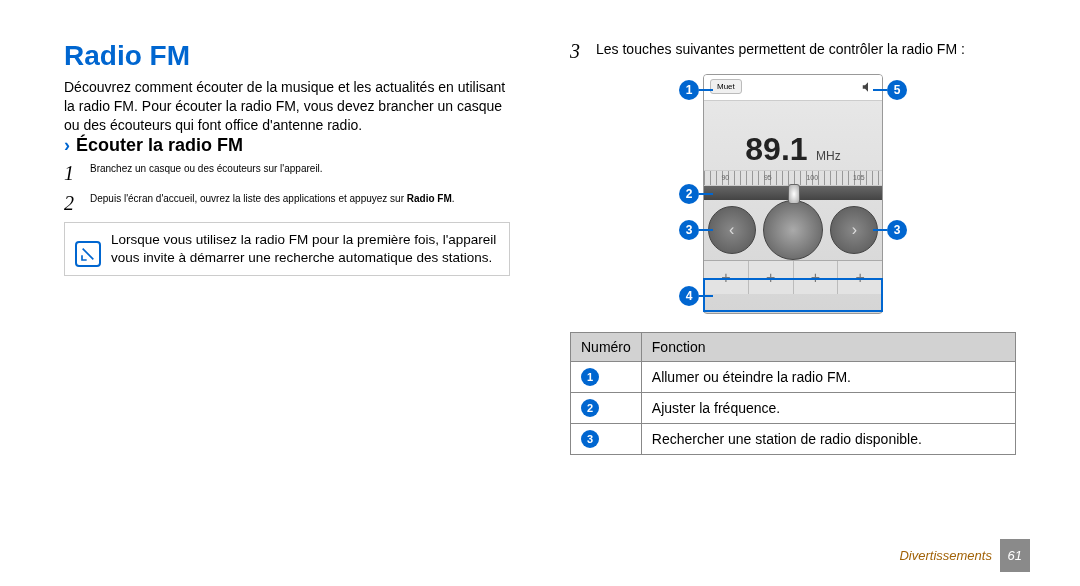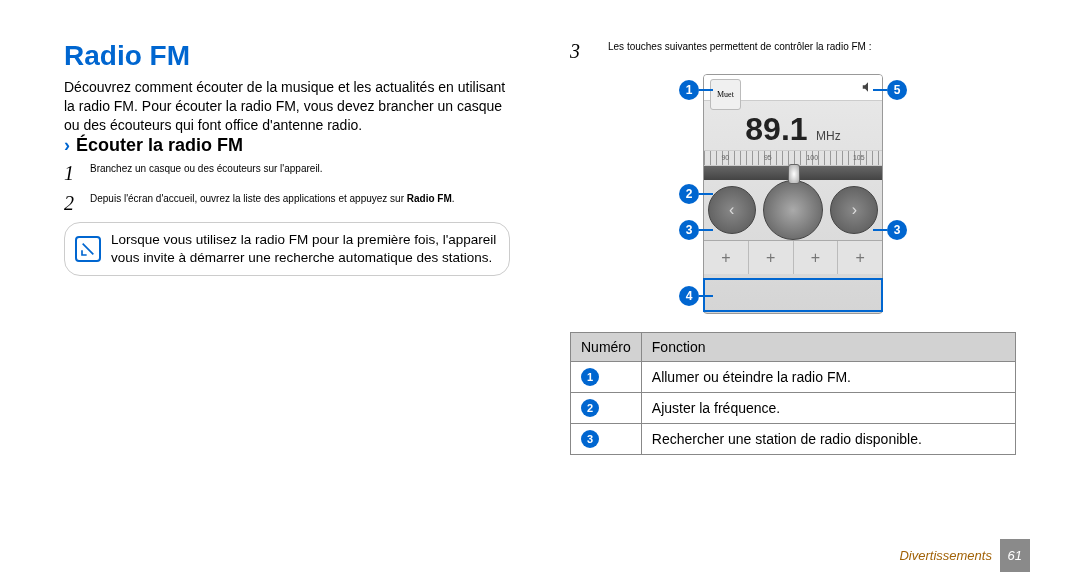--- a/index.html
+++ b/index.html
@@ -11,36 +11,36 @@
   h1.title { color: #0066d0; font-size: 28px; font-weight: bold; margin-bottom: 6px; }
   p.intro { font-size: 14px; line-height: 1.35; }
   .subhead { display: flex; align-items: center; margin-bottom: 6px; }
   .chevron { color: #0066d0; font-size: 18px; margin-right: 6px; font-weight: bold; }
   .subhead-text { font-size: 18px; font-weight: bold; }
   .step { display: flex; margin-bottom: 8px; }
   .step-num { font-family: Georgia, "Times New Roman", serif; font-style: italic; font-size: 20px; width: 26px; flex-shrink: 0; line-height: 1.1; }
   .step-body { font-size: 10px; line-height: 1.35; }
   .step-body .bold { font-weight: bold; }
   .step-sub { font-size: 14px; line-height: 1.35; margin-left: 26px; margin-bottom: 10px; }
-  .notebox { display: flex; align-items: center; border: 1px solid #ccc; border-radius: 16px; padding: 8px 10px; margin-top: 6px; }
+  .notebox { display: flex; align-items: flex-end; border: 1px solid #ccc; border-radius: 0; padding: 8px 10px; margin-top: 6px; }
   .note-icon { width: 26px; height: 26px; border: 2px solid #0066d0; border-radius: 4px; display: flex; align-items: center; justify-content: center; margin-right: 10px; flex-shrink: 0; }
   .note-icon svg { width: 16px; height: 16px; }
   .note-text { font-size: 13.5px; line-height: 1.35; }
 
   
   .lead3 { display: flex; margin-bottom: 12px; }
   .lead3 .step-num { font-family: Georgia, serif; font-style: italic; font-size: 20px; width: 26px; }
-  .lead3-body { font-size: 10px; line-height: 1.35; margin-left: 12px; }
+  .lead3-body { font-size: 14px; line-height: 1.35; }
 
   .radio-wrap { position: relative; width: 220px; height: 240px; margin: 0 auto 18px auto; }
   .radio-body { position: absolute; left: 20px; top: 0; width: 180px; height: 240px; background: linear-gradient(#e9e9e9, #d5d5d5); border: 1px solid #999; border-radius: 4px; overflow: hidden; }
   .topbar { height: 26px; background: #fff; border-bottom: 1px solid #ccc; position: relative; }
-  .muet-pill { position: absolute; left: 6px; top: 4px; background: #f0f0f0; border: 1px solid #bbb; border-radius: 3px; font-size: 8px; padding: 10px 6px; font-family: Liberation Serif, serif; }
+  .muet-pill { position: absolute; left: 6px; top: 4px; background: #f0f0f0; border: 1px solid #bbb; border-radius: 3px; font-size: 8px; padding: 2px 6px; }
   .spk { position: absolute; right: 6px; top: 4px; width: 16px; height: 16px; display:flex; align-items:center; justify-content:center; }
-  .freq { text-align: center; padding: 10px 0 2px 0; }
+  .freq { text-align: center; padding: 10px 0 2px 0; margin-top: 20px; }
   .freq-num { font-size: 32px; font-weight: 600; color: #222; display: inline; }
   .freq-unit { font-size: 12px; color: #444; display: inline; margin-left: 4px; }
   .ticks { height: 16px; background: repeating-linear-gradient(90deg, #999 0, #999 1px, transparent 1px, transparent 6px); border-top:1px solid #ccc; border-bottom:1px solid #ccc; position: relative; }
   .ticklabels { display:flex; justify-content:space-around; font-size:7px; color:#666; position:absolute; width:100%; top:3px; }
   .slider { height: 14px; background: linear-gradient(#666,#444); position: relative; }
   .slider::after { content:""; position:absolute; left:50%; top:-2px; width:10px; height:18px; margin-left:-5px; background: radial-gradient(#fff,#aaa); border-radius:3px; border:1px solid #666; }
   .ctrlrow { height: 60px; display:flex; align-items:center; justify-content:space-around; }
   .ctrl-btn { width:48px; height:48px; border-radius:50%; background: radial-gradient(#888,#555); border:1px solid #444; display:flex; align-items:center; justify-content:center; color:#ddd; font-size:16px; }
   .big-dial { width:60px; height:60px; border-radius:50%; background: radial-gradient(#aaa,#555); }
   .preset-row { height: 34px; background:#e3e3e3; border-top:1px solid #aaa; display:flex; }

